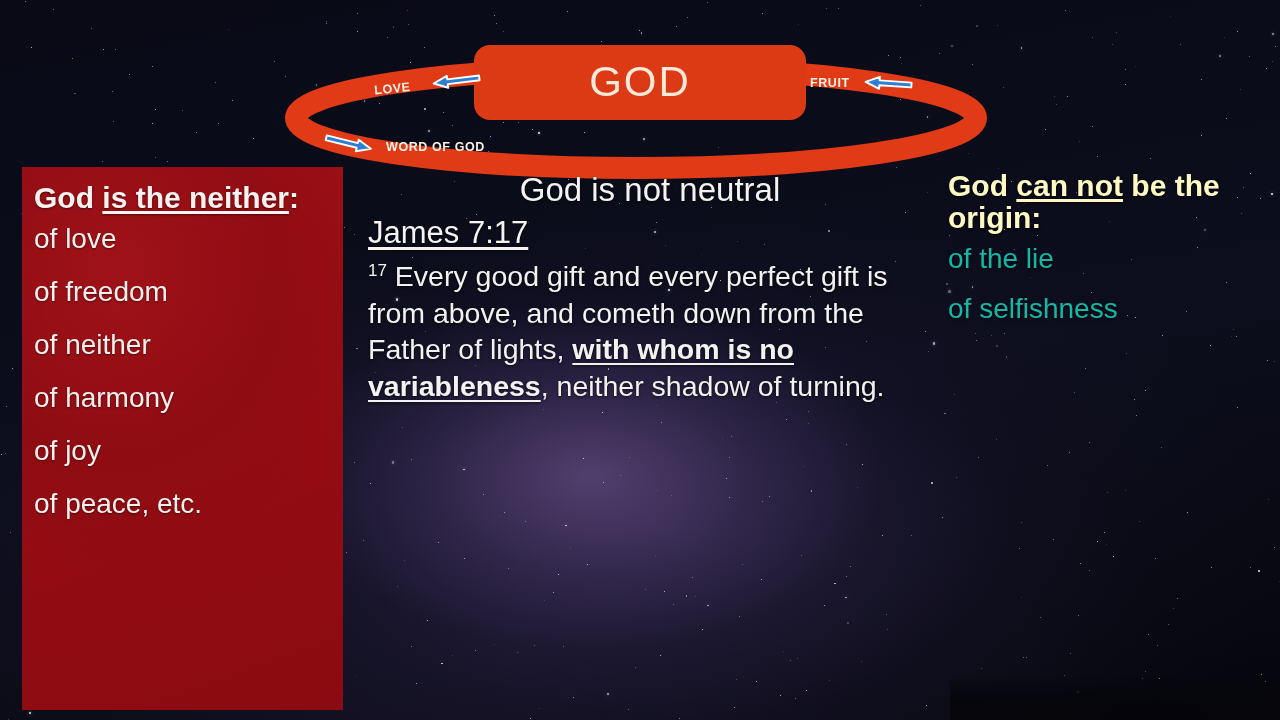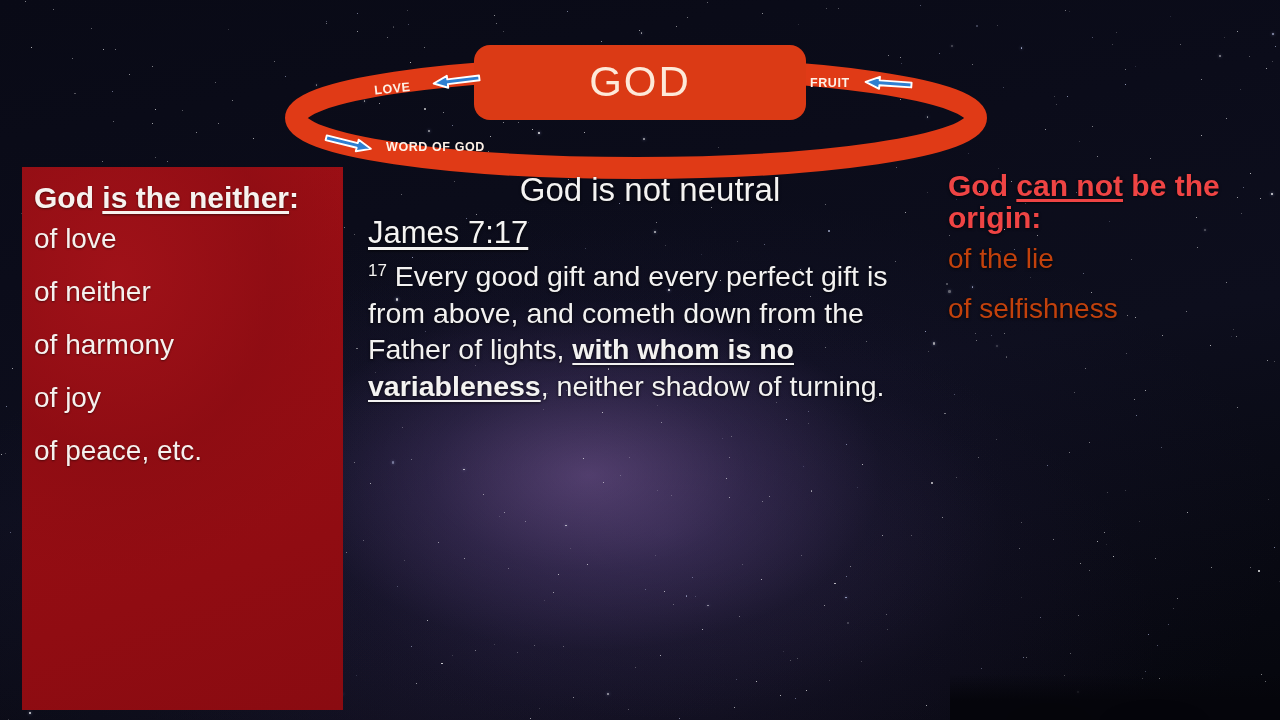--- a/index.html
+++ b/index.html
@@ -165,30 +165,30 @@
 
   
   #right {
     position:absolute;
     left:948px; top:170px;
     width:318px;
   }
   #right .panel-title {
     font-size:30px;
     font-weight:700;
-    color:#ef4444;
+    color:#fef9c3;
     line-height:1.05;
     margin-bottom:12px;
     text-shadow:0 1px 3px rgba(0,0,0,.75);
   }
   #right .panel-title u { text-decoration:underline; text-underline-offset:3px; }
   #right .list-item {
     font-size:28px;
     font-weight:400;
-    color:#c2410c;
+    color:#14b8a6;
     line-height:1.0;
     margin-bottom:22px;
     text-shadow:0 1px 3px rgba(0,0,0,.75);
     white-space:nowrap;
   }
 </style>
 </head>
 <body>
 
 <div id="slide">
@@ -749,20 +749,21 @@
         <path d="M 58,6 L 44,0 L 44,3.6 L 12,3.6 L 12,8.4 L 44,8.4 L 44,12 Z" fill="#2E7FD1" stroke="#FFFFFF" stroke-width="1.9" stroke-linejoin="round"></path>
       </g>
     </svg>
   </div>
 
   <div id="left-panel">
     <div class="panel-title">
       <span>God </span><u>is the neither</u><span>:</span>
     </div>
     <div class="list-item">of love</div>
+    <div class="list-item">of freedom</div>
     <div class="list-item">of neither</div>
     <div class="list-item">of harmony</div>
     <div class="list-item">of joy</div>
     <div class="list-item">of peace, etc.</div>
   </div>
 
   <div id="center">
     <div class="headline">God is not neutral</div>
     <div class="reference">
       <u>James 7:17</u>

